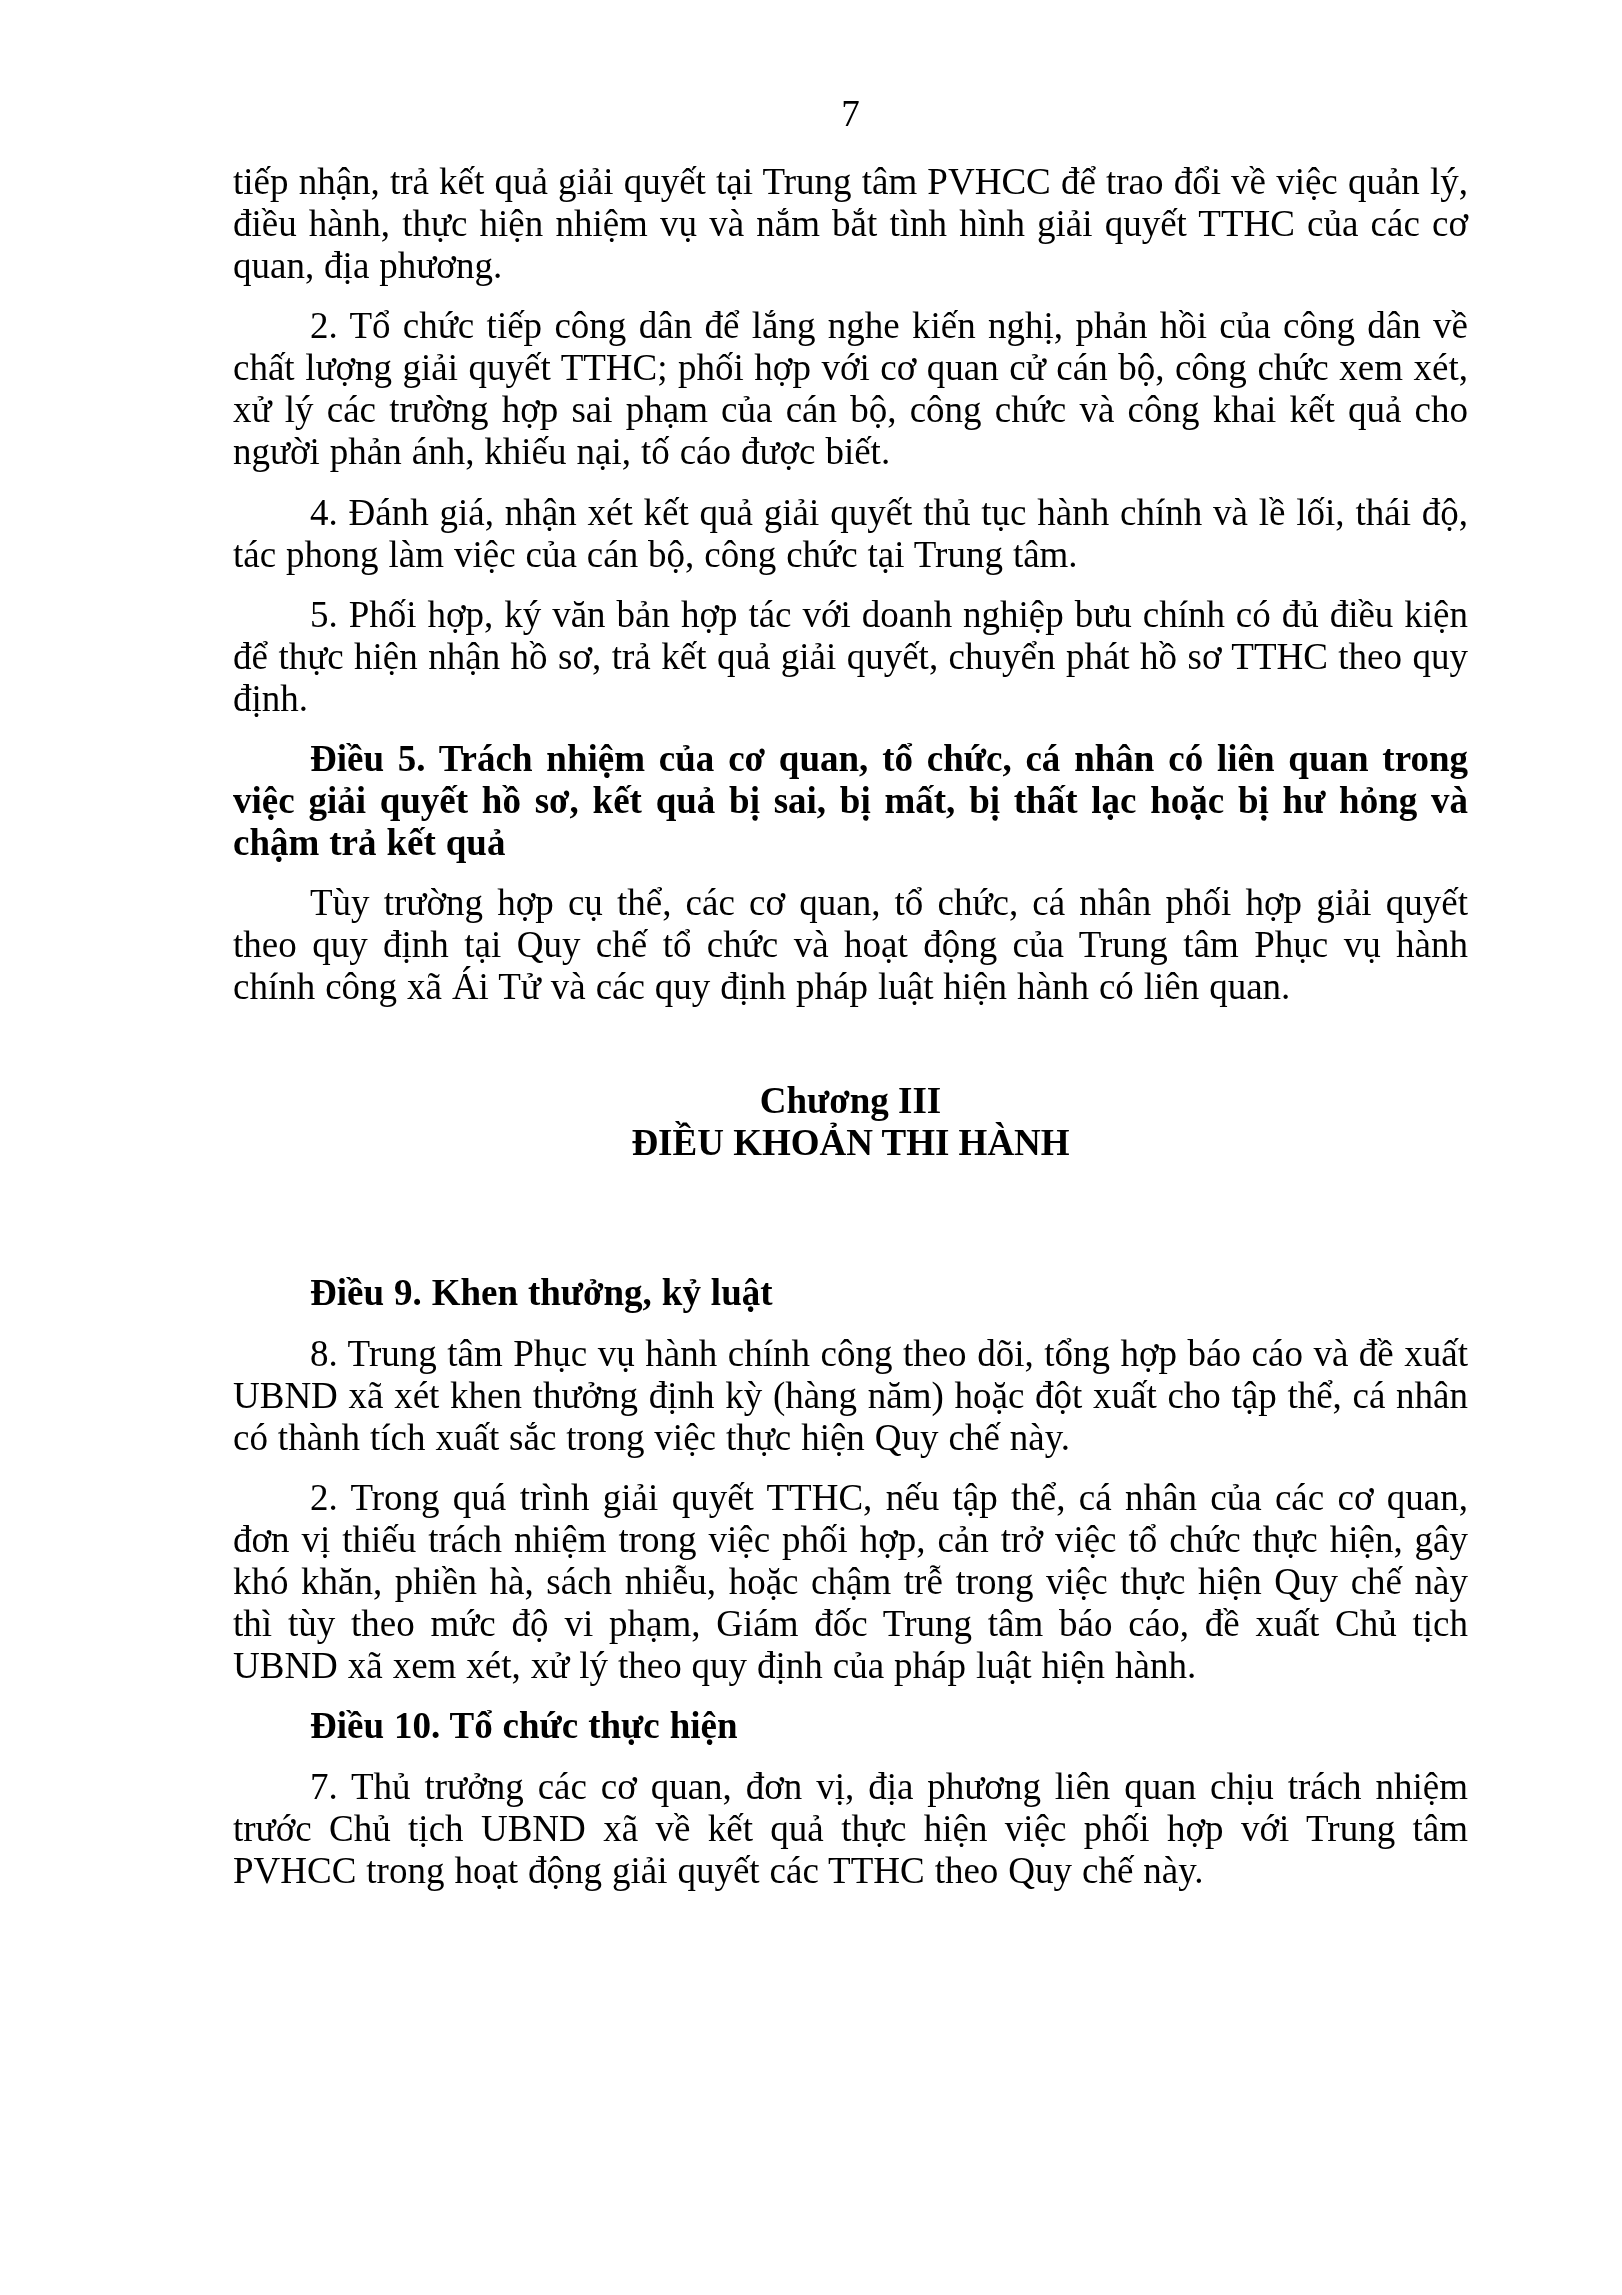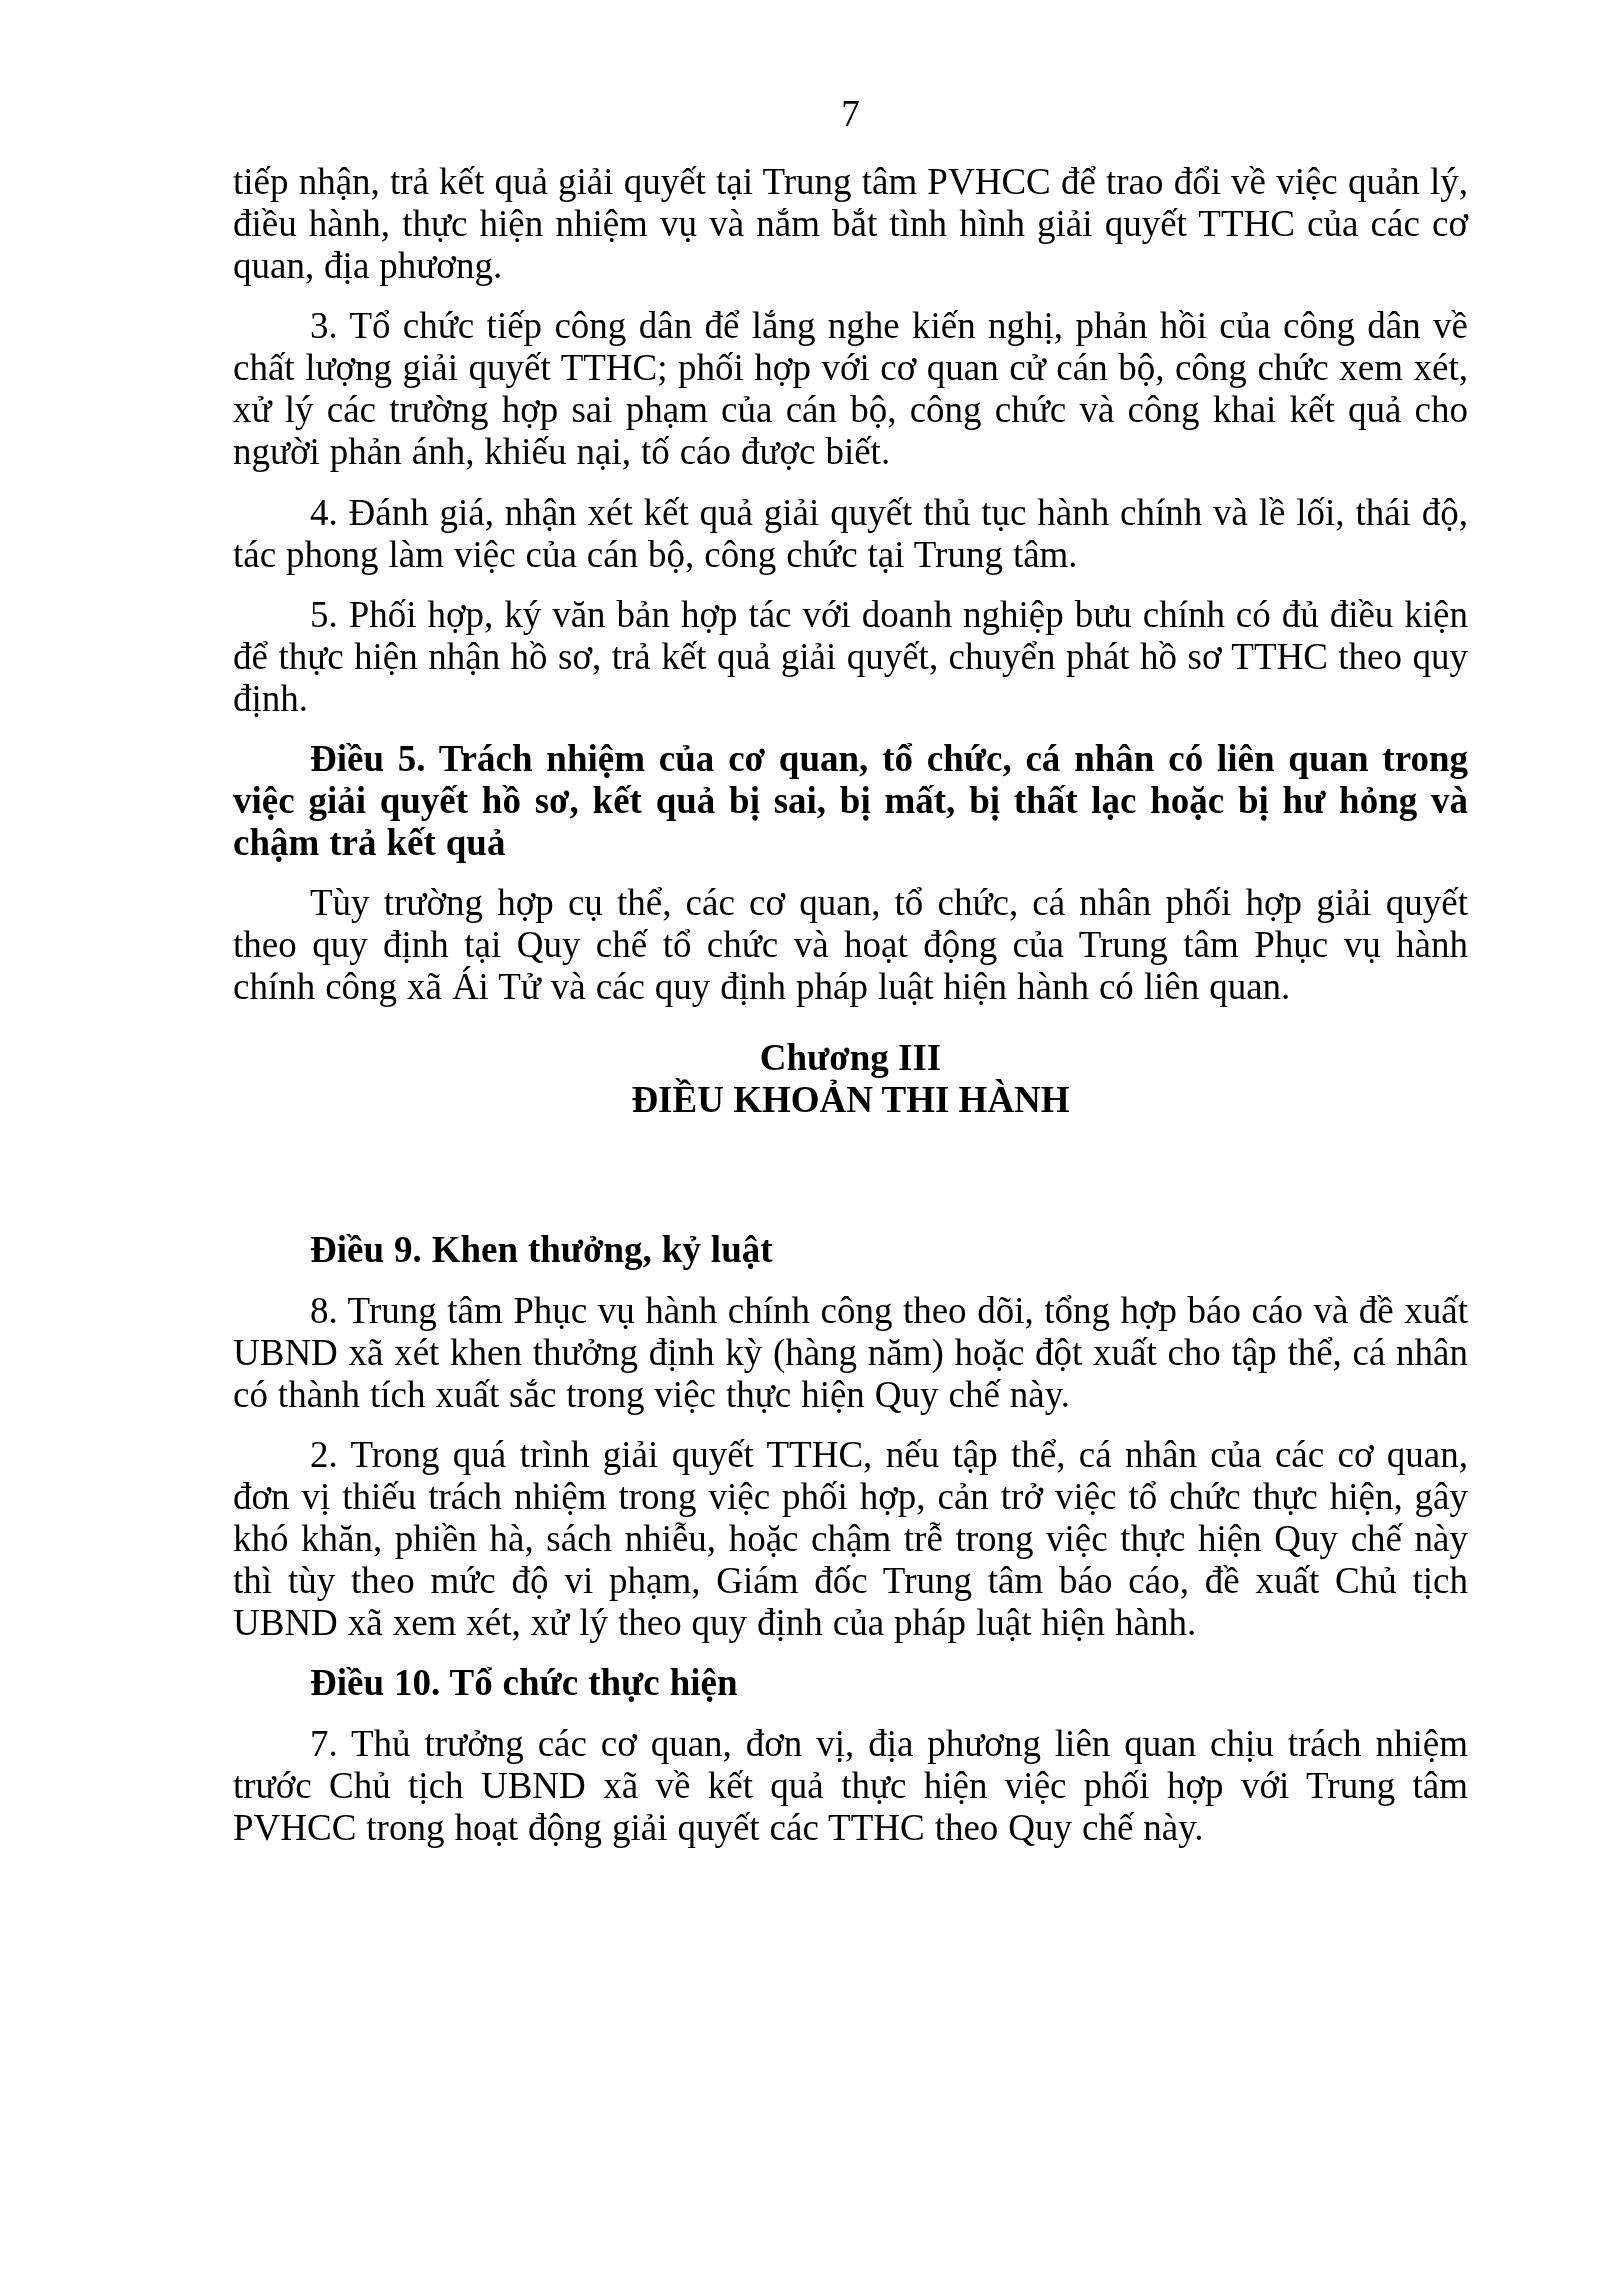--- a/index.html
+++ b/index.html
@@ -31,41 +31,41 @@
     word-spacing: 0.7px;
   }
   .para.first {
     margin-top: 26px;
     text-indent: 0;
   }
   .para.bold {
     font-weight: bold;
   }
   .chapter {
-    margin-top: 29px;
+    margin-top: 72px;
     text-align: center;
     font-weight: bold;
   }
   .chapter p {
     margin: 0;
   }
   .gap-before {
     margin-top: 108px;
   }
 </style>
 </head>
 <body>
 
 <div class="page">
 
   <p class="page-number">7</p>
 
   <p class="para first">tiếp nhận, trả kết quả giải quyết tại Trung tâm PVHCC để trao đổi về việc quản lý, điều hành, thực hiện nhiệm vụ và nắm bắt tình hình giải quyết TTHC của các cơ quan, địa phương.</p>
 
-  <p class="para">3. Tổ chức tiếp công dân để lắng nghe kiến nghị, phản hồi của công dân về chất lượng giải quyết TTHC; phối hợp với cơ quan cử cán bộ, công chức xem xét, xử lý các trường hợp sai phạm của cán bộ, công chức và công khai kết quả cho người phản ánh, khiếu nại, tố cáo được biết.</p>
+  <p class="para">2. Tổ chức tiếp công dân để lắng nghe kiến nghị, phản hồi của công dân về chất lượng giải quyết TTHC; phối hợp với cơ quan cử cán bộ, công chức xem xét, xử lý các trường hợp sai phạm của cán bộ, công chức và công khai kết quả cho người phản ánh, khiếu nại, tố cáo được biết.</p>
 
   <p class="para">4. Đánh giá, nhận xét kết quả giải quyết thủ tục hành chính và lề lối, thái độ, tác phong làm việc của cán bộ, công chức tại Trung tâm.</p>
 
   <p class="para">5. Phối hợp, ký văn bản hợp tác với doanh nghiệp bưu chính có đủ điều kiện để thực hiện nhận hồ sơ, trả kết quả giải quyết, chuyển phát hồ sơ TTHC theo quy định.</p>
 
   <p class="para bold">Điều 5. Trách nhiệm của cơ quan, tổ chức, cá nhân có liên quan trong việc giải quyết hồ sơ, kết quả bị sai, bị mất, bị thất lạc hoặc bị hư hỏng và chậm trả kết quả</p>
 
   <p class="para">Tùy trường hợp cụ thể, các cơ quan, tổ chức, cá nhân phối hợp giải quyết theo quy định tại Quy chế tổ chức và hoạt động của Trung tâm Phục vụ hành chính công xã Ái Tử và các quy định pháp luật hiện hành có liên quan.</p>
 
   <div class="chapter">

